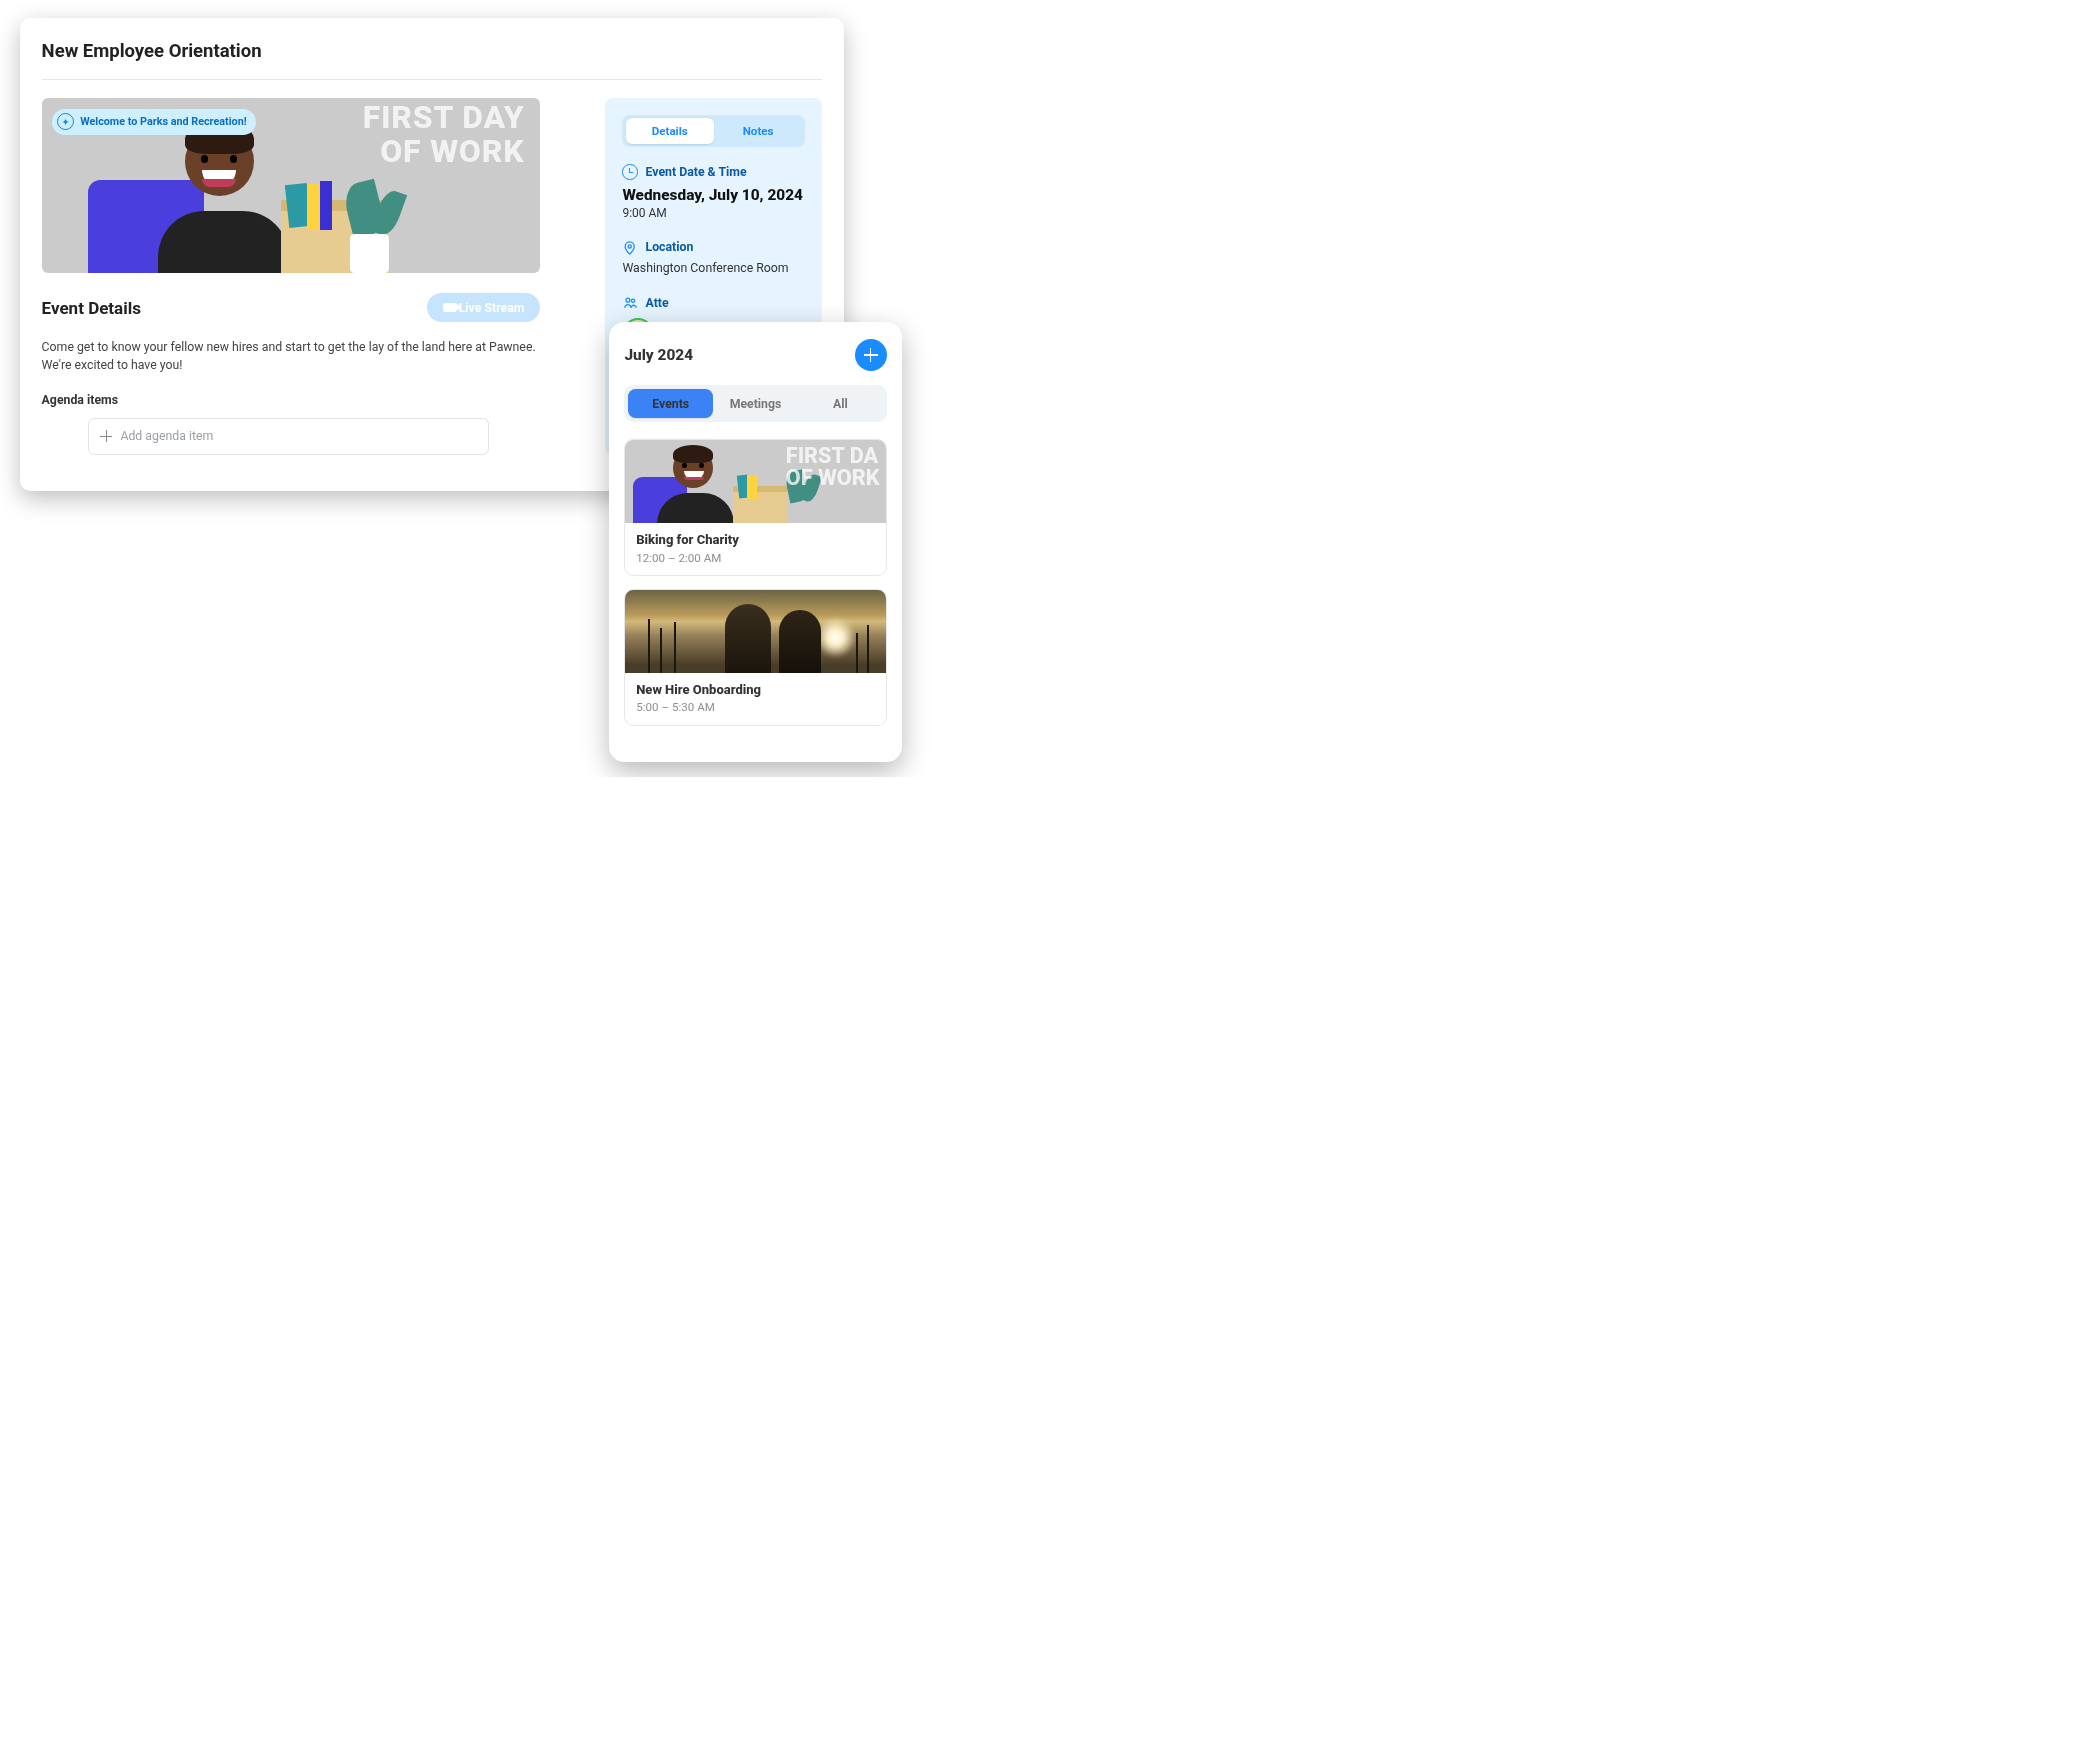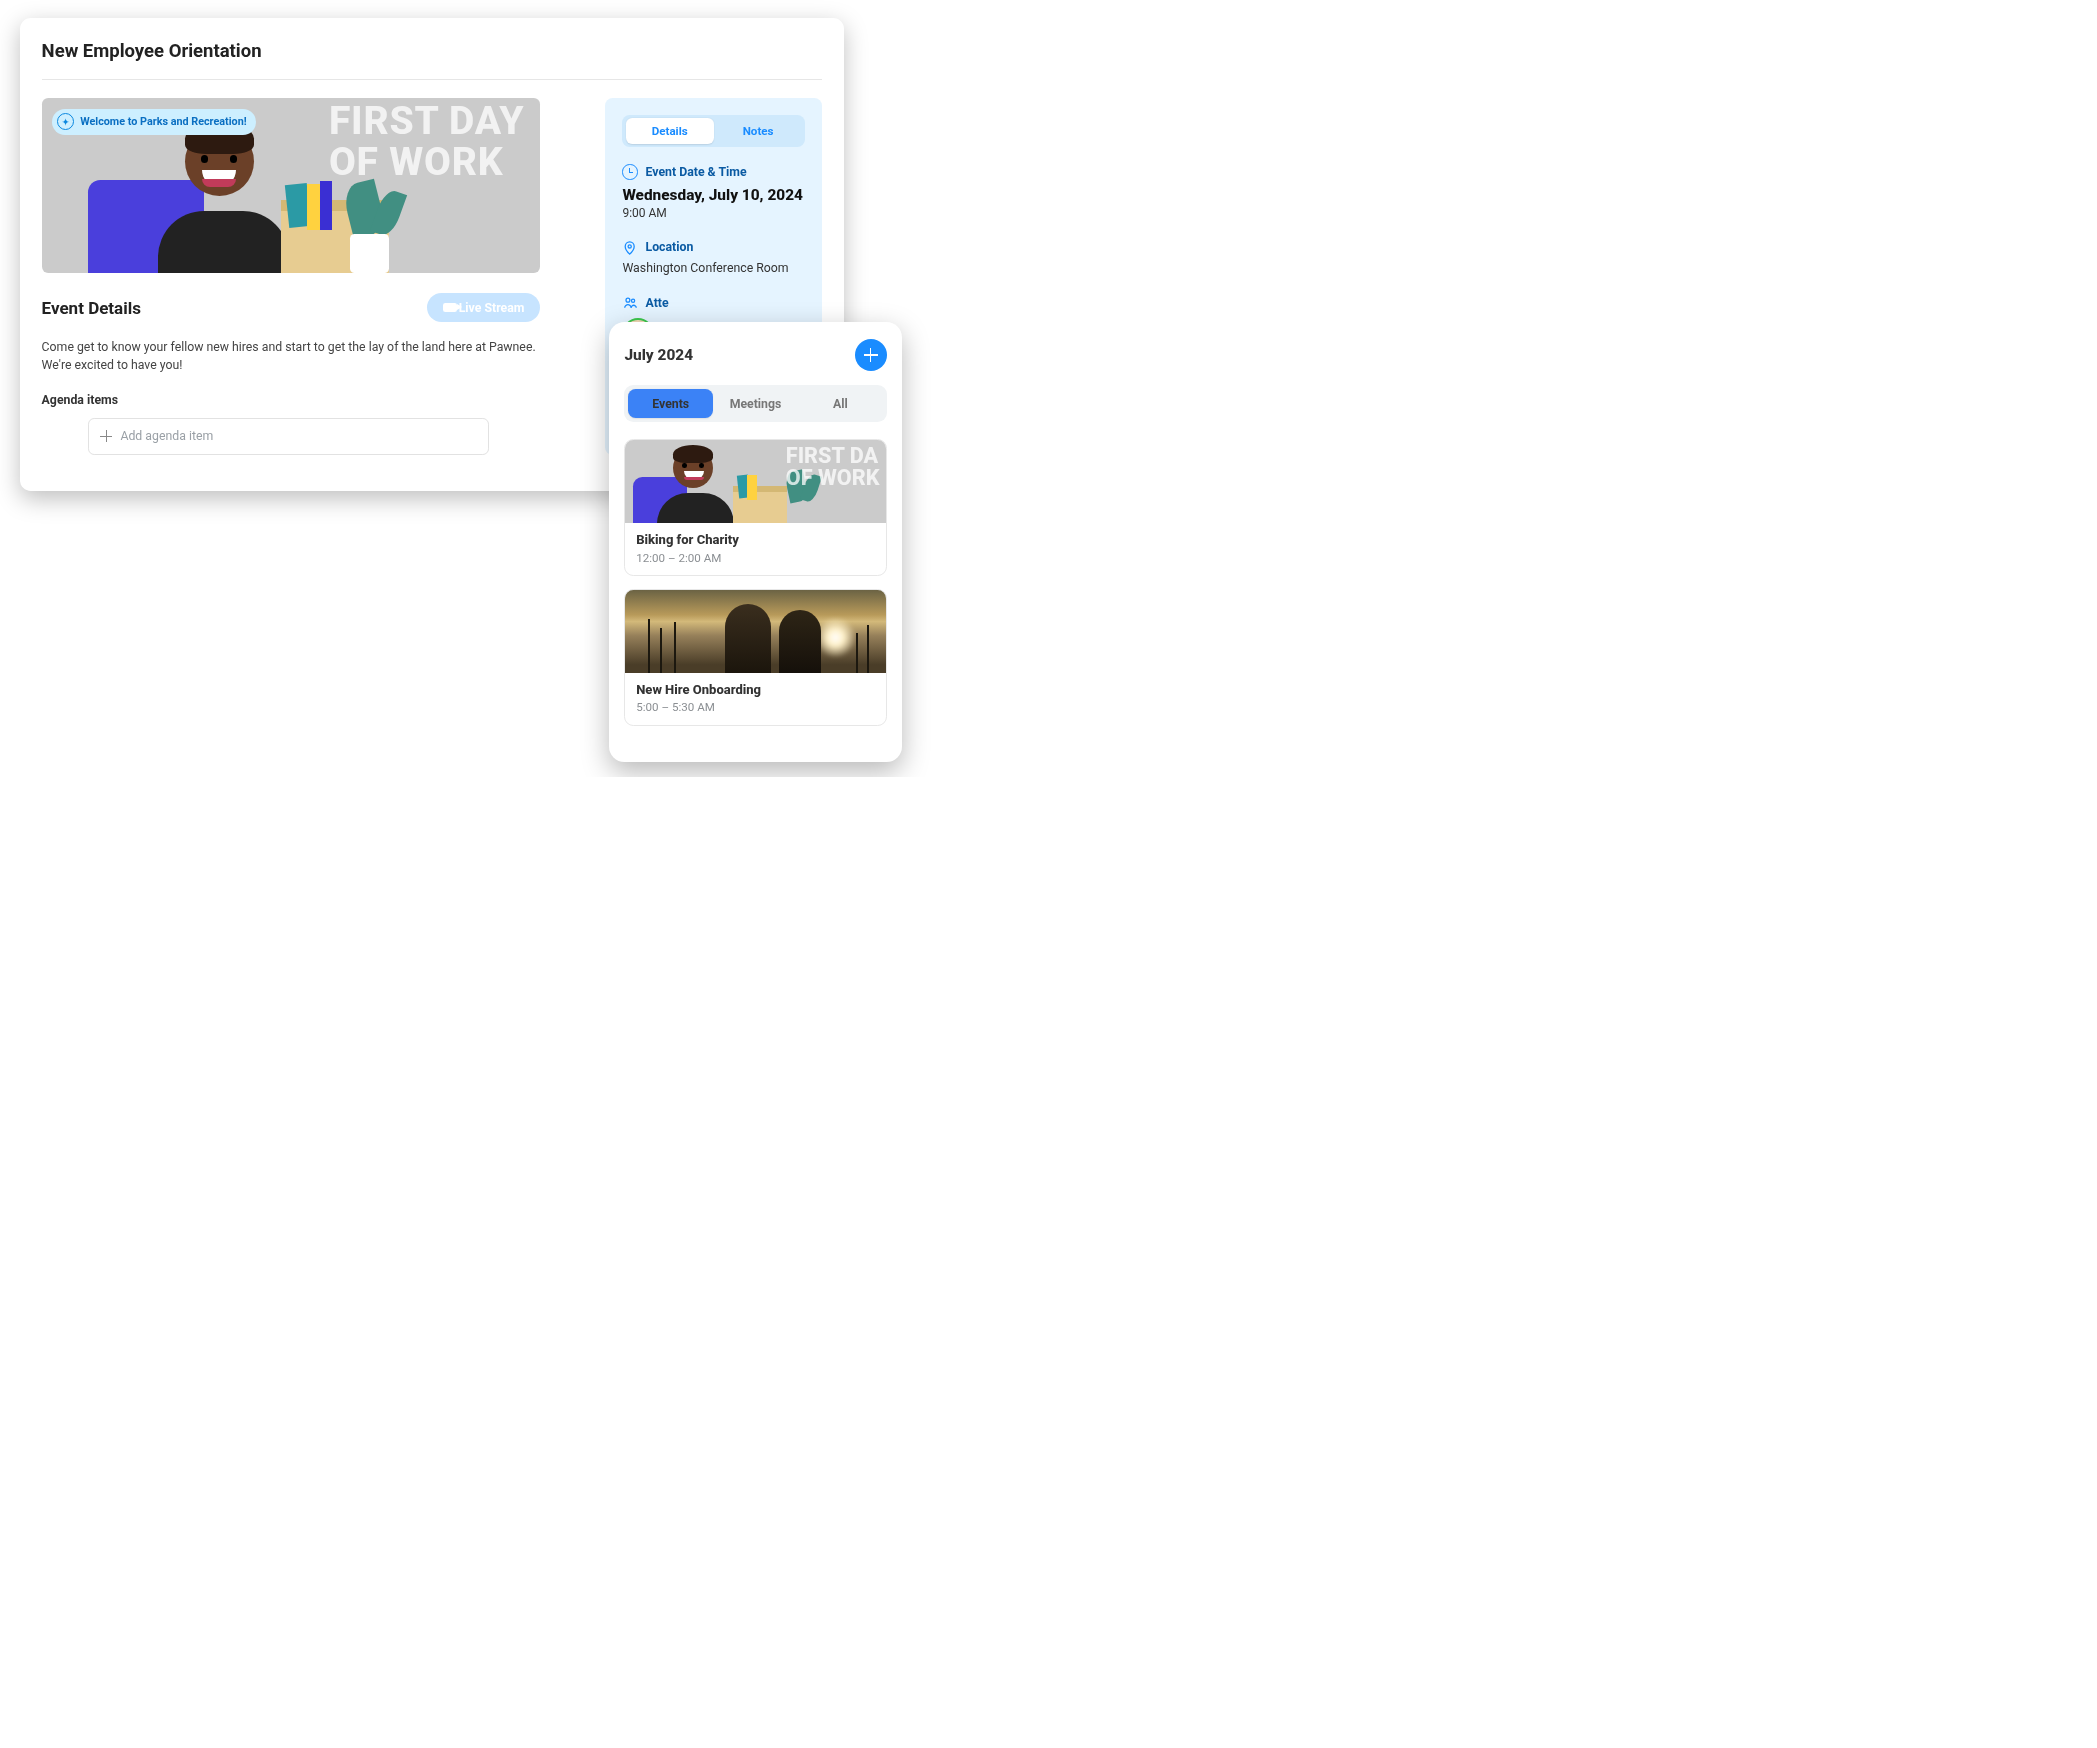--- a/index.html
+++ b/index.html
@@ -68,23 +68,23 @@
     border: 1.5px solid #0a88e0;
     border-radius: 50%;
     display:flex;align-items:center;justify-content:center;
     color:#0a88e0; font-size:8.5px; font-weight:700;
   }
   .hero-text {
     position: absolute;
     right: 15.4px; top: 3.1px;
     color: rgba(255,255,255,0.75);
     font-weight: 800;
-    font-size: 39px;
+    font-size: 32px;
     line-height: 1.05;
-    text-align: left;
+    text-align: right;
     letter-spacing: 0.8px;
   }
   
   .chair { position:absolute; left:46px; bottom:-23px; width:116px; height:116px; background:#4a3fdc; border-radius:12.3px 12.3px 0 0; }
   .person-head { position:absolute; left:143px; top:29px; width:69px; height:69px; background:#6b4028; border-radius:50%; }
   .person-hair { position:absolute; left:143px; top:25px; width:69px; height:31px; background:#2d1a10; border-radius:50% 50% 30% 30%; }
   .eye { position:absolute; width:7.7px; height:7.7px; background:#000; border-radius:50%; }
   .eye.l { left:159px; top:57px; }
   .eye.r { left:188px; top:57px; }
   .mouth { position:absolute; left:160px; top:72px; width:34px; height:17px; background:#fff; border-radius:0 0 23px 23px; }

